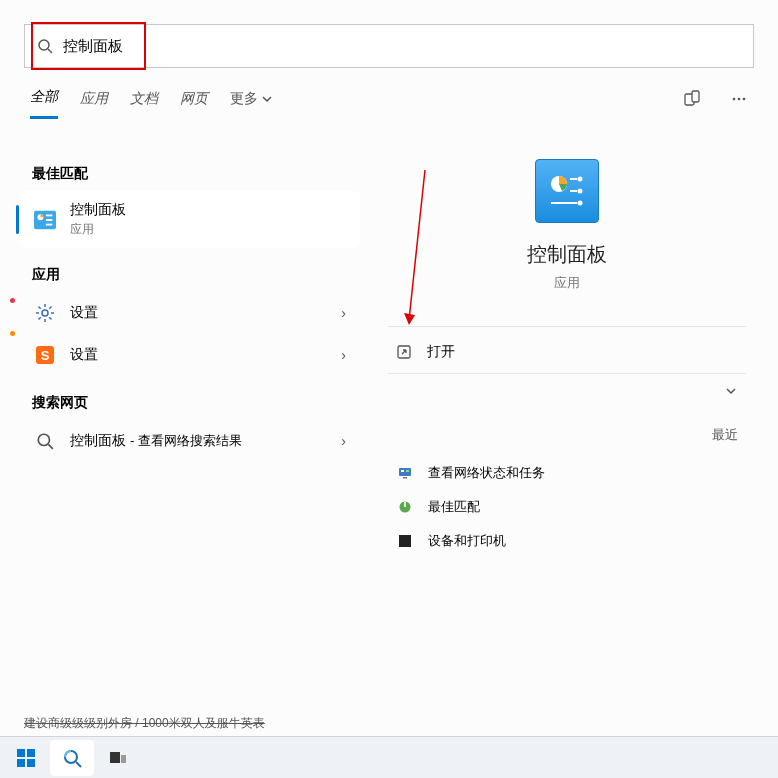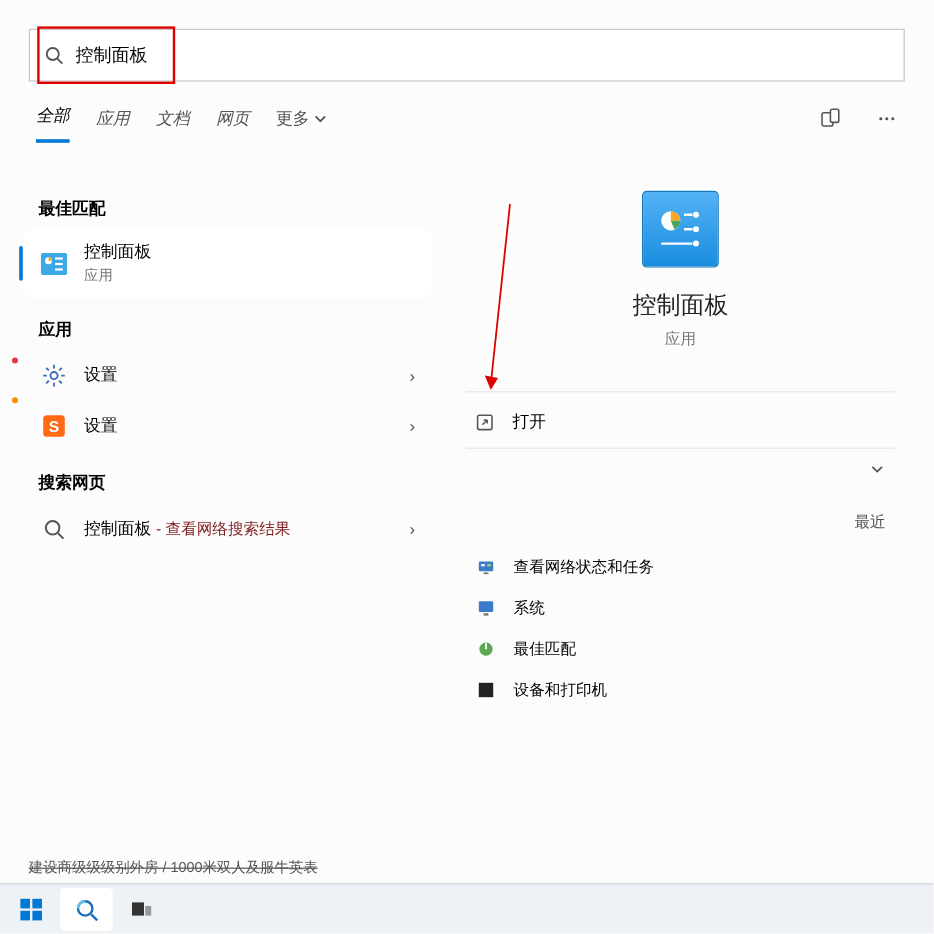--- a/index.html
+++ b/index.html
@@ -26,21 +26,21 @@
     
     .result-item { display: flex; align-items: center; padding: 10px 14px; gap: 14px; border-radius: 6px; cursor: pointer; }
     .result-item.selected { background: #fff; position: relative; }
     .result-item.selected::before { content: ""; position: absolute; left: -4px; top: 14px; bottom: 14px; width: 3px; background: #0078d4; border-radius: 2px; }
     .result-icon { width: 22px; height: 22px; display: flex; align-items: center; justify-content: center; flex-shrink: 0; }
     .result-text { flex: 1; }
     .result-title { font-size: 14px; color: #000; }
     .result-sub { font-size: 12px; color: #777; margin-top: 2px; }
     .chevron { color: #555; font-size: 14px; }
     .result-web { display: flex; gap: 4px; align-items: baseline; font-size: 14px; }
-    .result-web-suffix { color: #7f1d1d; font-size: 13px; }
+    .result-web-suffix { color: #000000; font-size: 13px; }
     
     .detail-head { text-align: center; padding: 20px 0 30px 0; }
     .detail-icon-big { width: 64px; height: 64px; margin: 0 auto 18px auto; background: linear-gradient(180deg, #53b2f5 0%, #1a8de0 100%); border-radius: 4px; display: flex; align-items: center; justify-content: center; border: 1px solid #1979c0; }
     .detail-title { font-size: 20px; color: #222; margin-bottom: 6px; }
     .detail-sub { font-size: 13px; color: #777; }
     
     .action-row { display: flex; align-items: center; padding: 12px 8px; gap: 15px; border-bottom: 1px solid #e5e5e5; cursor: pointer; font-size: 14px; }
     .detail-divider { height: 1px; background: #e5e5e5; margin: 4px 0; }
     .expand-row { display: flex; justify-content: flex-end; padding: 10px 8px; }
     
@@ -219,29 +219,20 @@
             <rect x="4" y="5" width="3" height="2" fill="#fff"></rect>
             <rect x="9" y="5" width="3" height="2" fill="#a3d26c"></rect>
             <rect x="6" y="12" width="4" height="1.5" fill="#777"></rect>
           </svg>
         </span>
       <span>查看网络状态和任务</span>
     </div>
     <div class="recent-item">
       <span class="recent-icon">
           <svg width="16" height="16" viewBox="0 0 16 16">
-            <rect x="2" y="2" width="12" height="9" rx="1" fill="#3b7bc9"></rect>
-            <rect x="6" y="12" width="4" height="2" fill="#777"></rect>
-          </svg>
-        </span>
-      <span>系统</span>
-    </div>
-    <div class="recent-item">
-      <span class="recent-icon">
-          <svg width="16" height="16" viewBox="0 0 16 16">
             <circle cx="8" cy="8" r="5.5" fill="#5aa84f"></circle>
             <rect x="7.2" y="3" width="1.6" height="5" fill="#fff"></rect>
           </svg>
         </span>
       <span>最佳匹配</span>
     </div>
     <div class="recent-item">
       <span class="recent-icon">
           <svg width="16" height="16" viewBox="0 0 16 16">
             <rect x="2" y="2" width="12" height="12" fill="#222"></rect>

